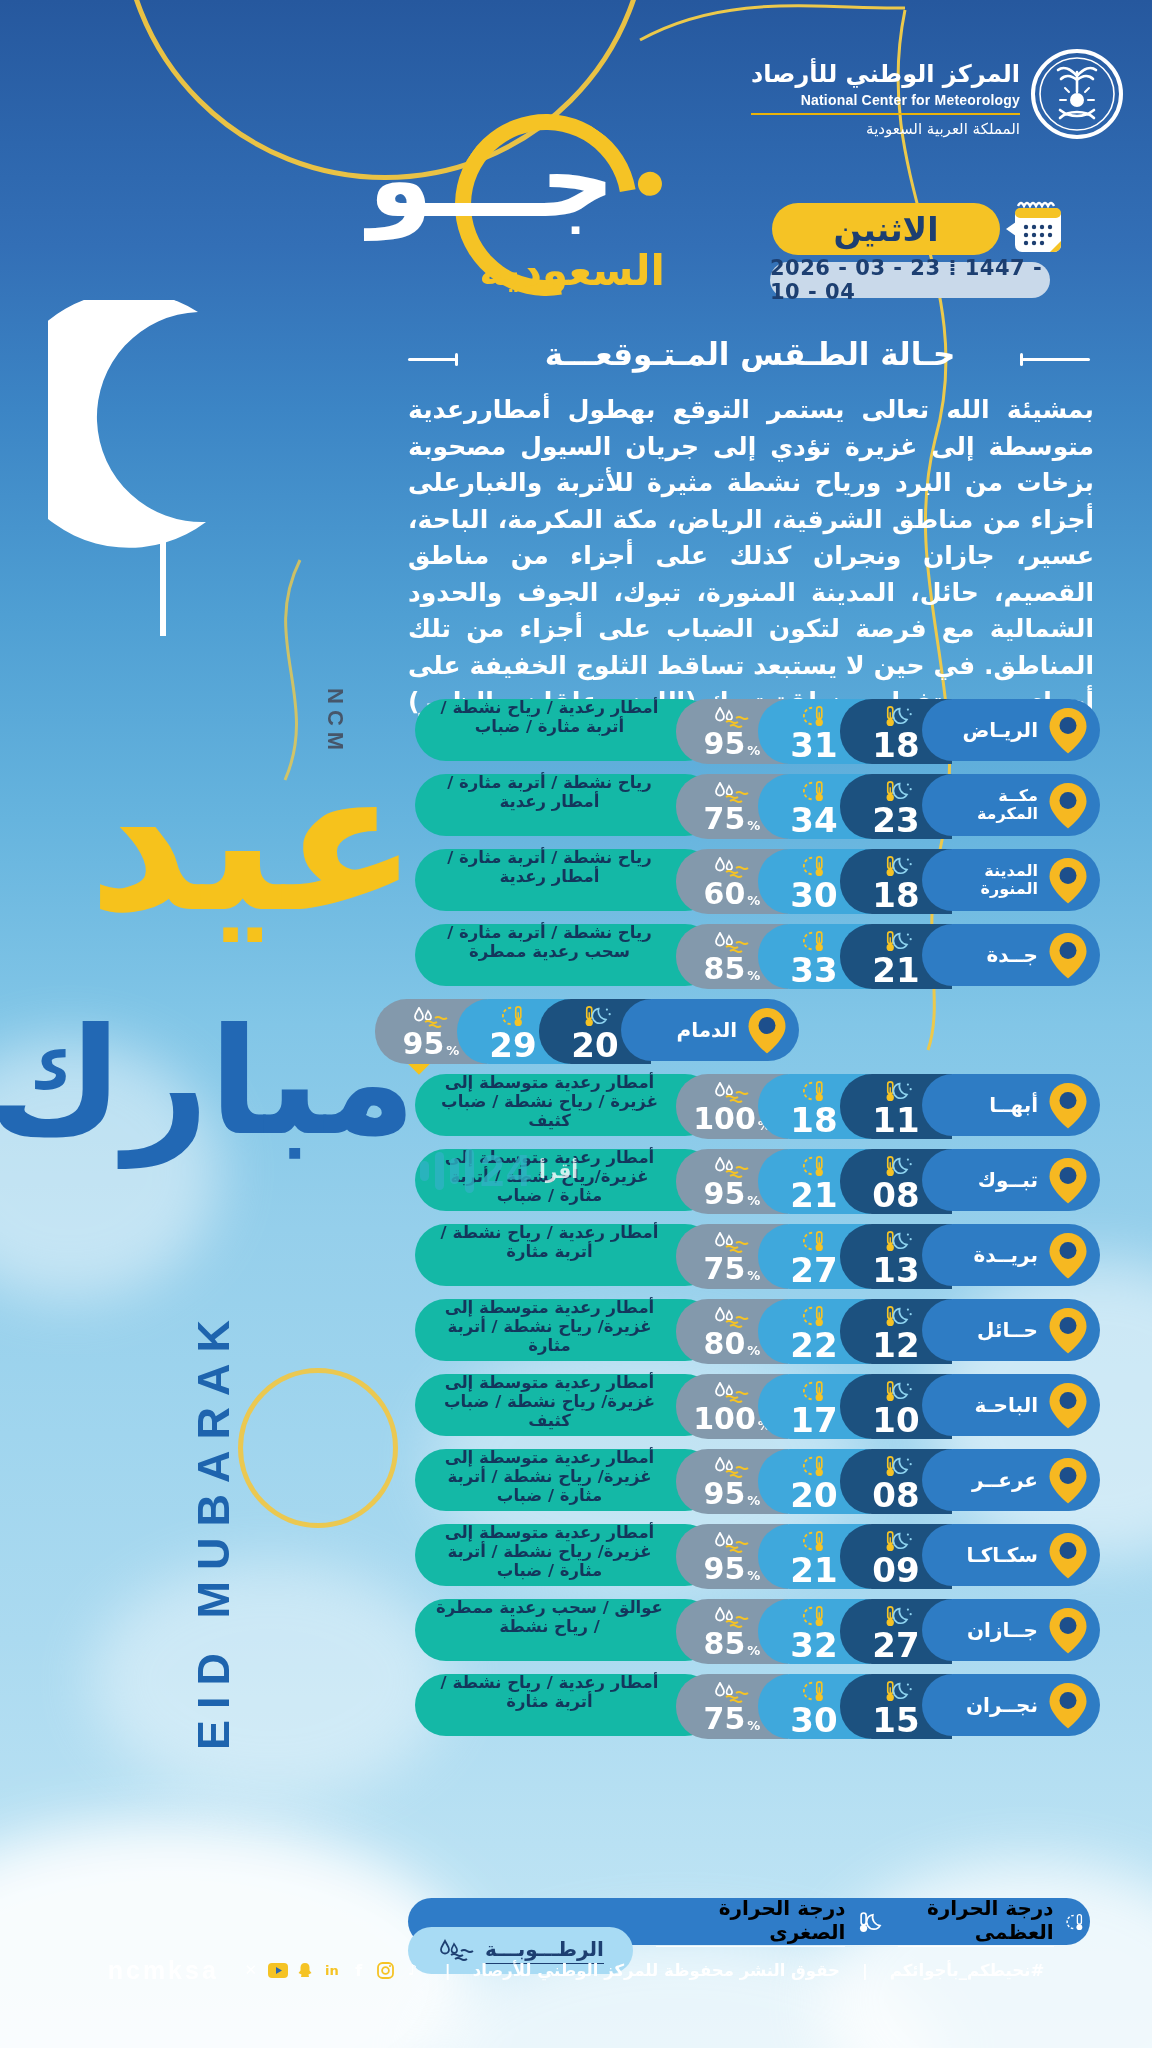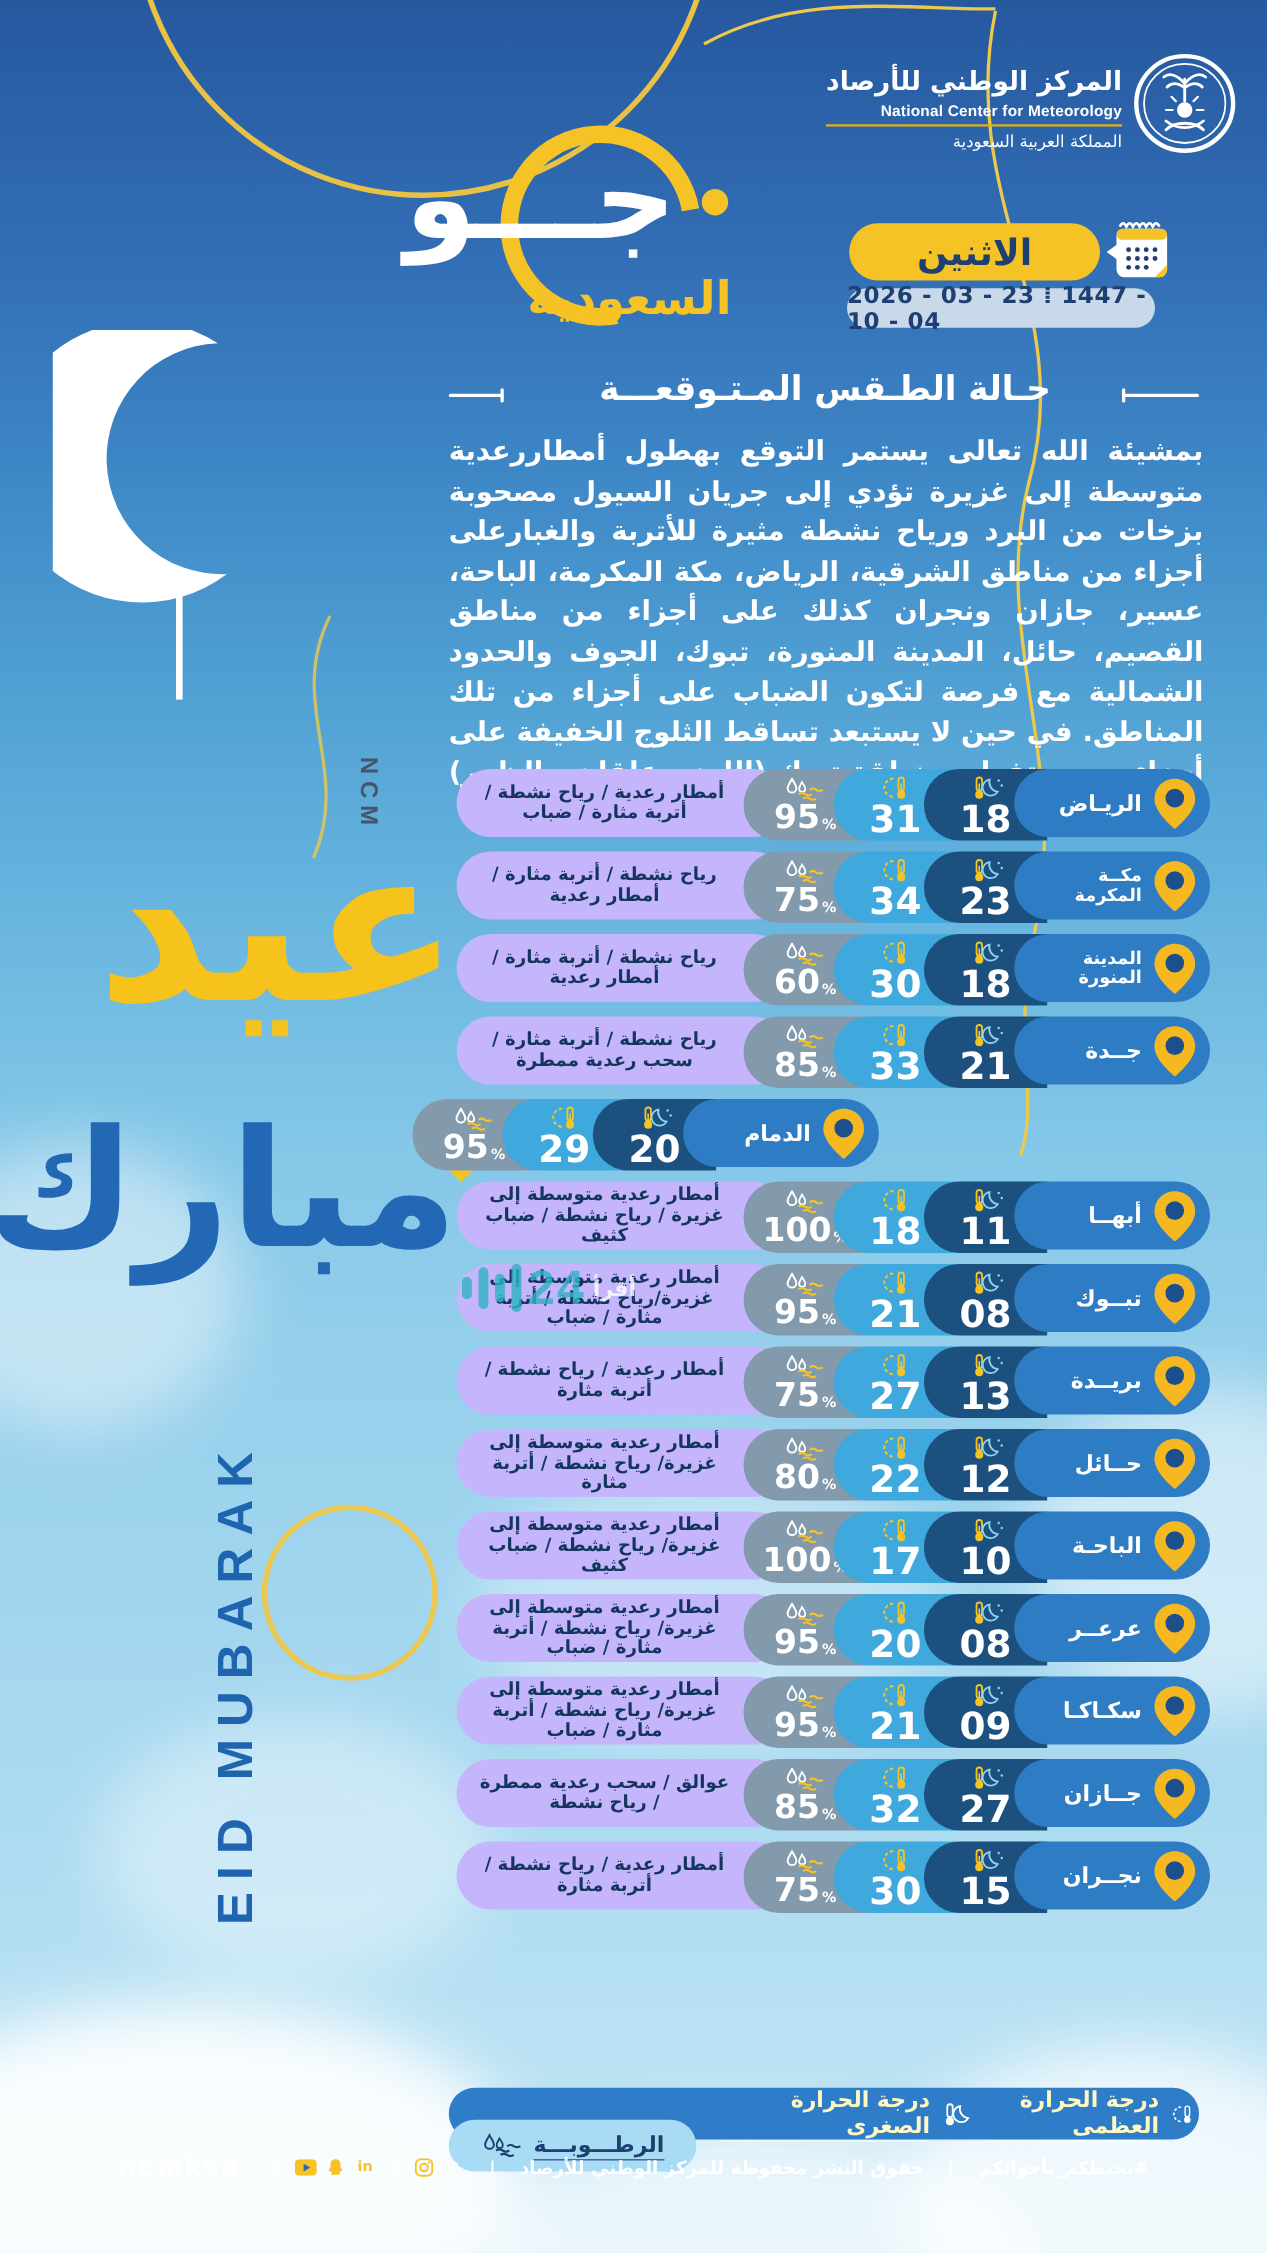--- a/index.html
+++ b/index.html
@@ -47,41 +47,41 @@
   .eid-en{left:188px;top:1158px;height:592px;writing-mode:vertical-rl;transform:rotate(180deg);color:#1e64ae;font-size:45px;letter-spacing:11px;font-family:"Liberation Sans","DejaVu Sans",sans-serif;}
   
   .wm{left:420px;top:1146px;display:flex;align-items:center;gap:6px;opacity:.8;z-index:40;}
   .wm .bar{width:9px;border-radius:5px;background:#2fb3c3;}
   .wm .num{font-size:44px;color:#2fb3c3;letter-spacing:2px;font-family:"Liberation Sans","DejaVu Sans",sans-serif;}
   .wm .lbl{font-size:20px;color:#ffffff;direction:rtl;}
   
   .rows{left:415px;top:699px;width:685px;z-index:20;}
   .row{position:relative;display:flex;height:62px;margin-bottom:13px;direction:ltr;}
   .seg{height:62px;display:flex;flex-direction:column;align-items:center;justify-content:center;}
-  .desc{flex:1;background:#c4b5fd;border-radius:34px;z-index:1;padding-left:18px;padding-right:50px;justify-content:center;}
+  .desc{flex:1;background:#14b8a6;border-radius:34px;z-index:1;padding-left:18px;padding-right:50px;justify-content:flex-start;}
   .cond{color:#14365c;font-size:16.5px;direction:rtl;text-align:center;line-height:1.15;}
   .hum {width:112px;margin-left:-40px;background:#8399ac;border-radius:32px 0 0 32px;z-index:2;padding-top:3px;}
   .maxs{width:112px;margin-left:-30px;background:#3fa8dc;border-radius:32px 0 0 32px;z-index:3;padding-top:3px;}
   .mins{width:112px;margin-left:-30px;background:#1c517f;border-radius:32px 0 0 32px;z-index:4;padding-top:3px;}
   .city{width:164px;margin-left:-30px;background:#2e7cc4;border-radius:32px;z-index:5;position:relative;flex-direction:row;justify-content:flex-start;padding-left:14px;}
   .val{color:#fff;font-size:34px;line-height:1;margin-top:1px;}
   .pct{display:flex;direction:ltr;align-items:flex-end;color:#fff;line-height:1;}
   .pct .pn{font-size:30px;}
   .pct .ps{font-size:13px;margin-left:2px;margin-bottom:2px;}
   .ic{height:22px;}
   .cname{color:#fff;direction:rtl;width:102px;line-height:1.1;font-size:16px;}
   .cname.one{font-size:20px;}
   .pin{position:absolute;right:9px;top:7px;}
   
   .legend{left:408px;top:1898px;width:682px;height:47px;background:#2f7cc8;border-radius:24px;z-index:10;display:flex;direction:ltr;align-items:center;}
   .leg-hum{position:absolute;left:0;top:0;width:225px;height:47px;background:#a8dbf4;border-radius:24px;display:flex;align-items:center;justify-content:center;gap:8px;margin-top:29px;}
   .leg-item{display:flex;align-items:center;gap:8px;justify-content:center;}
   .leg-min{position:absolute;left:248px;width:230px;}
   .leg-max{position:absolute;left:490px;width:190px;}
-  .leg-t{color:#fef9c3;font-size:20px;direction:rtl;border-bottom:1.5px solid rgba(255,255,255,.85);padding-bottom:2px;}
+  .leg-t{color:#000000;font-size:20px;direction:rtl;border-bottom:1.5px solid rgba(255,255,255,.85);padding-bottom:2px;}
   .leg-hum .leg-t{color:#1d3f71;border-bottom-color:#1d3f71;}
   
   .footer{left:0;top:1956px;width:1152px;display:flex;justify-content:center;align-items:center;gap:22px;z-index:10;direction:ltr;}
   .handle{color:#fff;font-size:25px;letter-spacing:3px;font-family:"Liberation Sans","DejaVu Sans",sans-serif;}
   .soc{display:flex;align-items:center;gap:7px;}
   .soc .s{width:20px;height:20px;display:flex;align-items:center;justify-content:center;font-size:15px;line-height:1;}
   .w{color:#fff;} .y{color:#f5c325;}
   .ftxt{color:#fff;font-size:16.5px;direction:rtl;}
   .fsep{color:#fff;font-size:16px;}
 </style>

